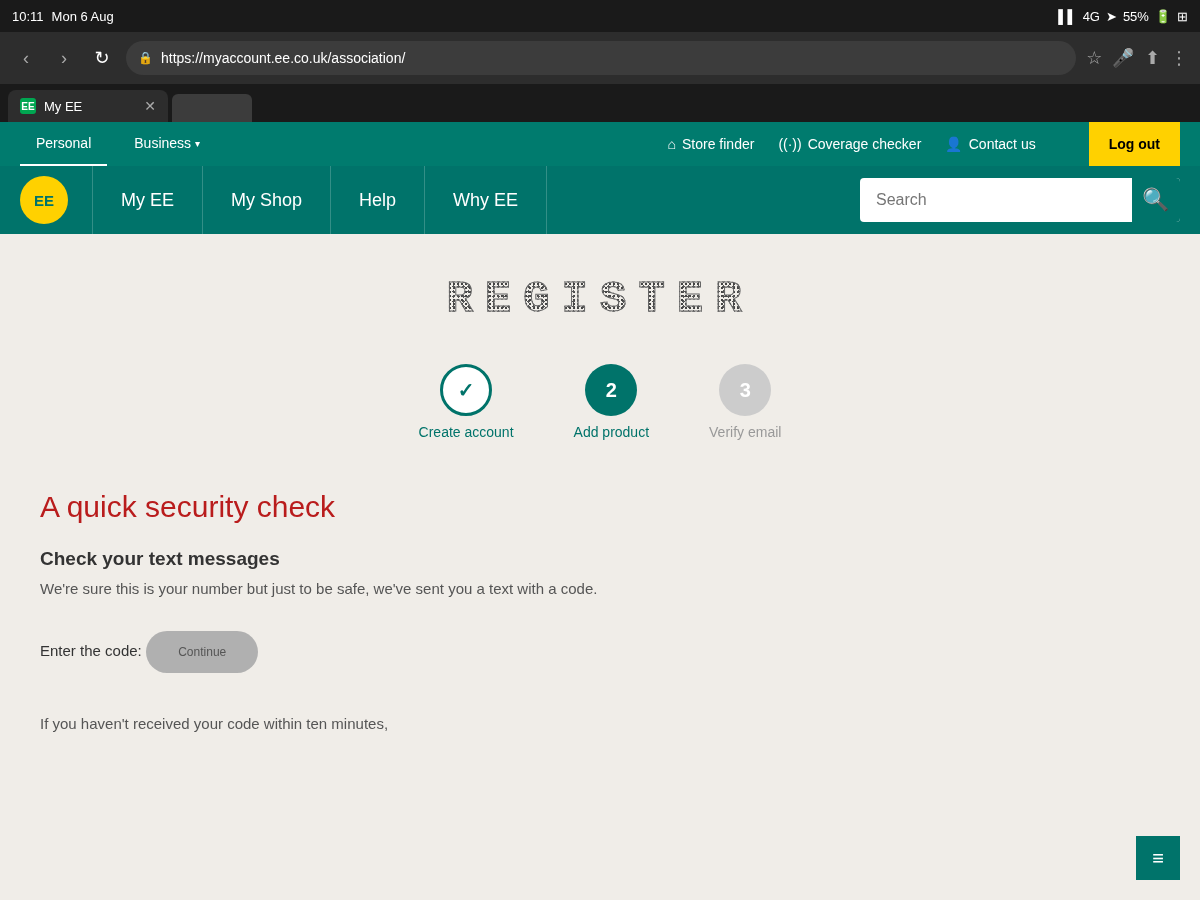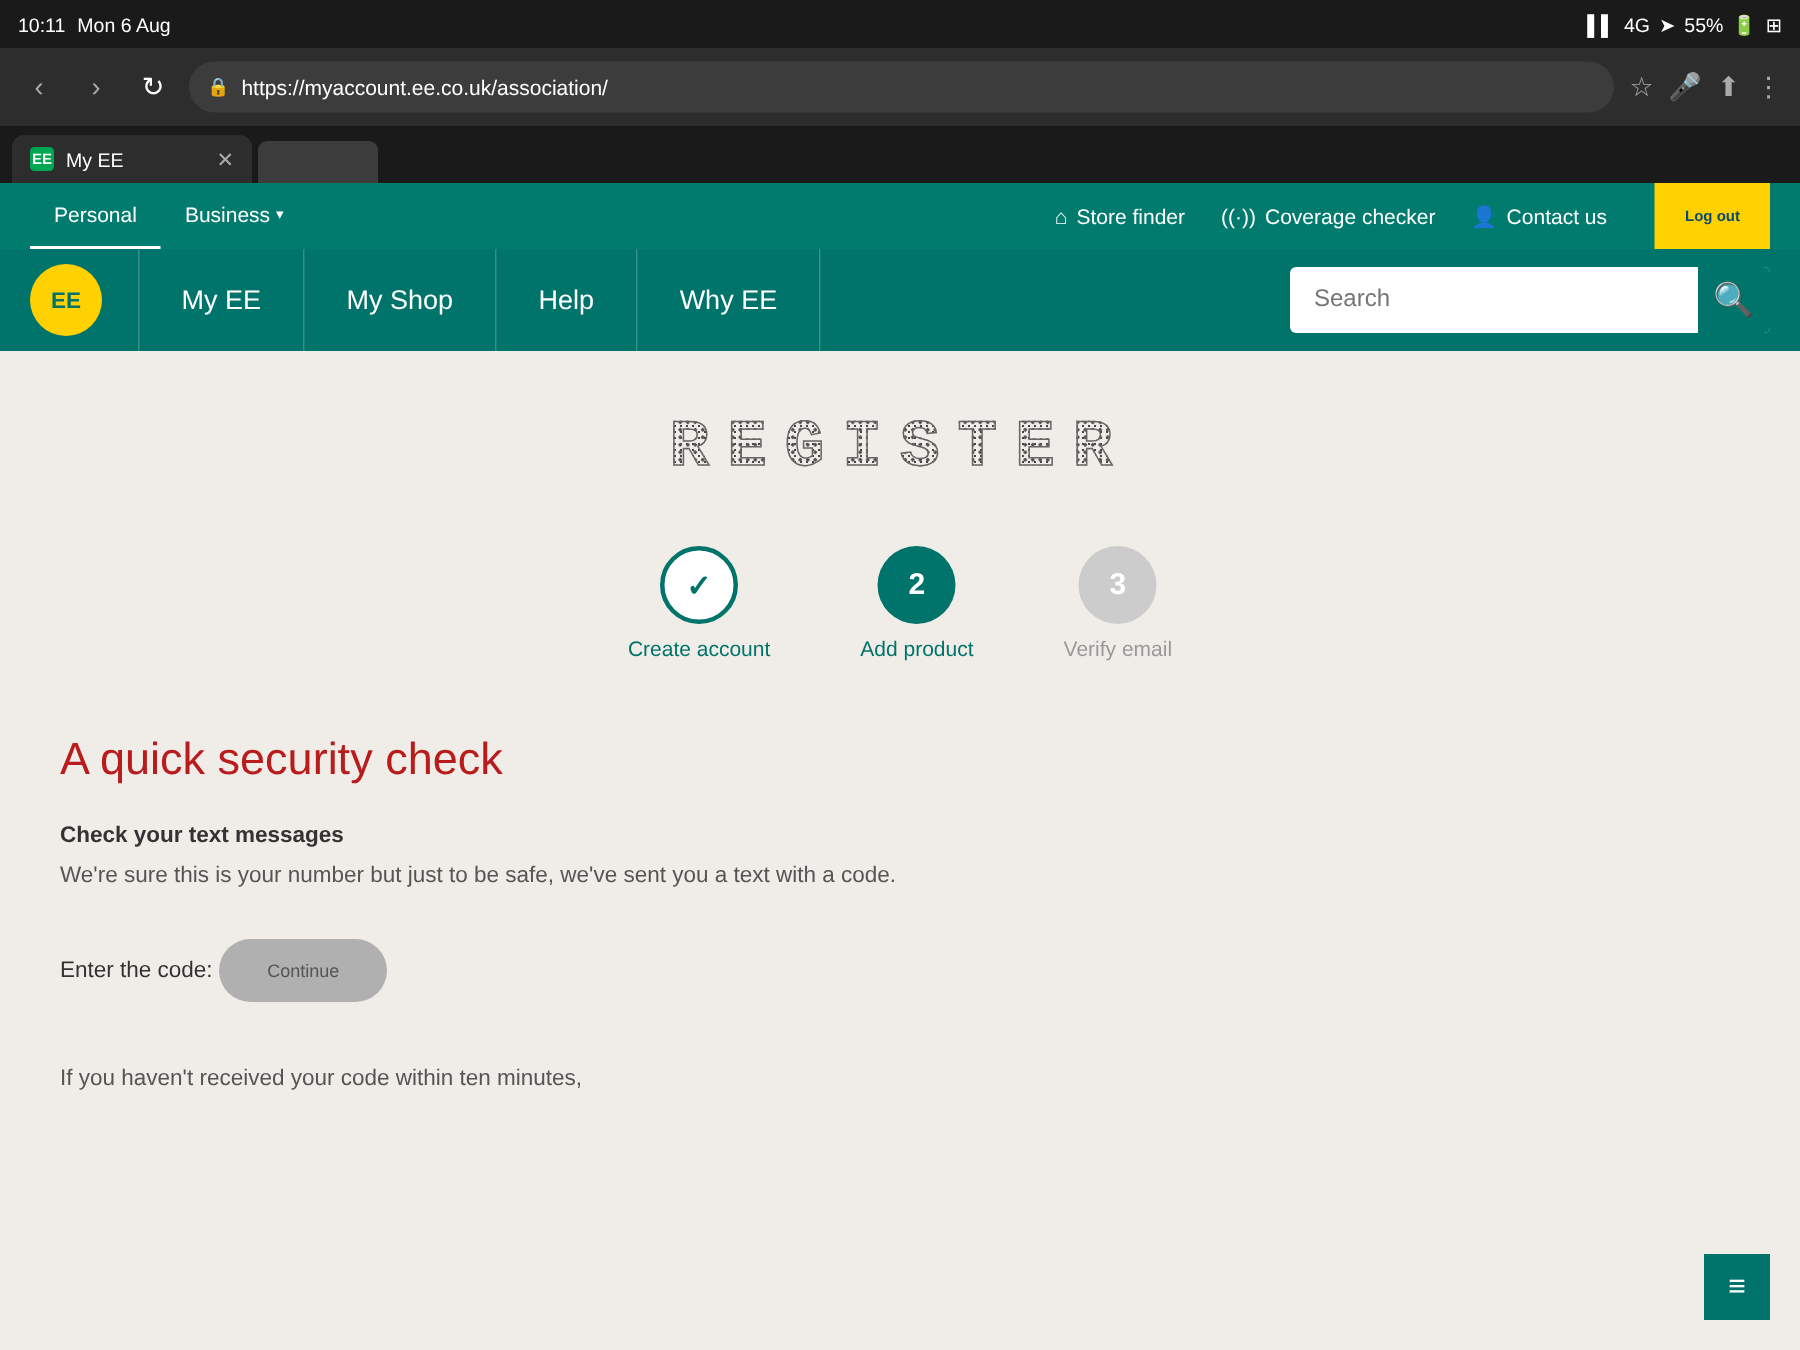--- a/index.html
+++ b/index.html
@@ -85,45 +85,45 @@
 
     
     .top-nav {
       background: #007b6e;
       height: 44px;
       display: flex;
       align-items: center;
       padding: 0 20px;
       gap: 0;
     }
-    .top-nav-left { display: flex; align-items: flex-start; gap: 0; }
+    .top-nav-left { display: flex; align-items: flex-start; gap: 11px; }
     .top-nav-item {
       color: white;
       font-size: 14px;
       padding: 0 16px;
       height: 44px;
       display: flex; align-items: center;
       cursor: pointer;
       text-decoration: none;
       border-bottom: 2px solid transparent;
     }
     .top-nav-item.active { border-bottom: 2px solid white; }
     .top-nav-item .dropdown-arrow { margin-left: 4px; font-size: 10px; }
     .top-nav-right { margin-left: auto; display: flex; align-items: center; gap: 24px; color: white; font-size: 14px; }
     .top-nav-right-item { display: flex; align-items: center; gap: 6px; cursor: pointer; }
     .logout-btn {
       background: #ffd100;
-      color: #0c4a6e;
+      color: #000000;
       font-weight: bold;
-      font-size: 10px;
+      font-size: 14px;
       padding: 8px 20px;
       border: none;
       cursor: pointer;
       height: 44px;
-      margin-left: 8px;
+      margin-left: 29px;
     }
 
     
     .main-nav {
       background: #00736a;
       height: 68px;
       display: flex;
       align-items: center;
       padding: 0 20px;
       gap: 0;
@@ -245,21 +245,21 @@
       max-width: 700px;
       padding: 0 20px;
     }
     .section-title {
       font-size: 30px;
       font-weight: normal;
       color: #b91c1c;
       margin-bottom: 24px;
     }
     .check-messages-label {
-      font-size: 15px;
+      font-size: 19px;
       font-weight: bold;
       color: #333;
       margin-bottom: 8px;
     }
     .check-messages-text {
       font-size: 15px;
       color: #555;
       line-height: 1.5;
       margin-bottom: 30px;
     }

